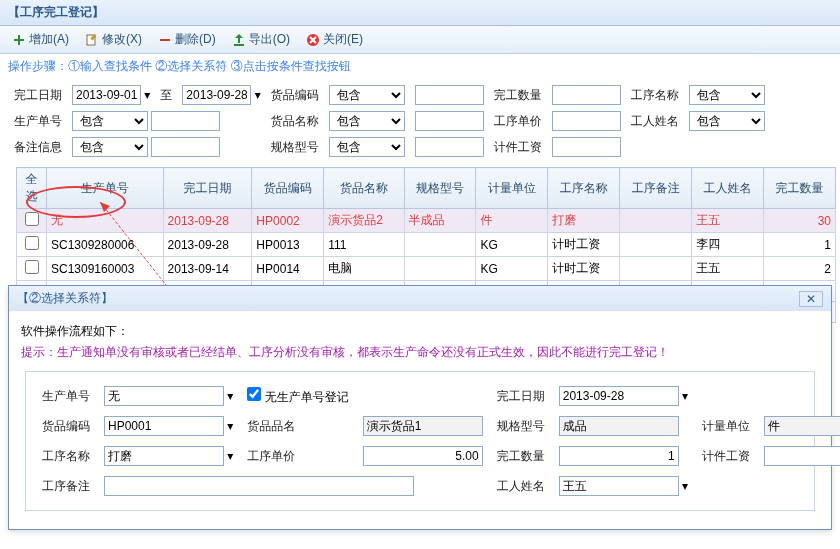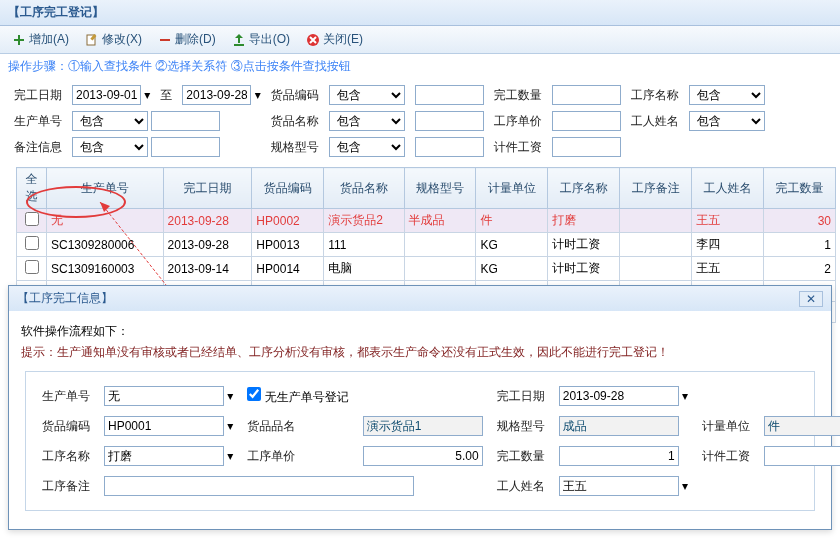--- a/index.html
+++ b/index.html
@@ -20,25 +20,25 @@
 .grid th { background:linear-gradient(#f4f8fc,#e3ecf6); border:1px solid #b4c8df; padding:3px 4px; font-weight:normal; color:#2a4d6e; }
 .grid td { border:1px solid #c8d5e4; padding:3px 4px; }
 .grid tr.hl { background:#efe8f5; color:#e23b3b; }
 .grid tr.hl td { color:#e23b3b; }
 .num { text-align:right; }
 .panel { position:absolute; left:8px; right:8px; top:285px; border:1px solid #6e92b8; background:#fff; box-shadow:0 2px 6px rgba(0,0,0,0.15); padding-bottom:10px; }
 .panel-title { background:linear-gradient(#eaf2fb,#d7e6f7); padding:4px 8px; color:#2b5a8f; display:flex; justify-content:space-between; align-items:center; }
 .panel-body { padding:8px 12px; }
 .panel-body p { margin:4px 0; }
 .link { color:#1e60b4; }
-.hint { color:#7f1d1d; }
+.hint { color:#a21caf; }
 .form { border:1px solid #c5d6e8; margin:10px 4px 0; padding:8px; }
 .form table td { padding:4px 6px; white-space:nowrap; }
 .form input[type=text], .form select { width:120px; }
-.form input.ro { background:#f2f2f2; color:#0c4a6e; }
+.form input.ro { background:#f2f2f2; color:#000000; }
 .annot { position:absolute; left:200px; top:294px; color:#e23b3b; font-size:12px; }
 svg.arrow { position:absolute; left:30px; top:190px; pointer-events:none; }
 .cb { width:14px; height:14px; }
 .circle { position:absolute; border:2px solid #e23b3b; border-radius:50%; pointer-events:none; }
 </style>
 </head>
 <body>
 
 <div class="titlebar">【工序完工登记】</div>
 
@@ -210,21 +210,21 @@
 <div class="circle" style="left:26px; top:186px; width:100px; height:32px;"></div>
 <div class="circle" style="left:237px; top:415px; width:128px; height:28px;"></div>
 <svg class="arrow" width="260" height="250">
   <line x1="70" y1="12" x2="245" y2="232" stroke="#e23b3b" stroke-width="1" stroke-dasharray="3,2"></line>
   <polygon points="70,12 80,16 74,22" fill="#e23b3b"></polygon>
 </svg>
 <div class="annot">勾选【无生产单号登记】之后，完工登记这里就不会显示生产单号数据出来。。。。</div>
 
 <div class="panel">
   <div class="panel-title">
-    <span>【工序完工信息】</span>
+    <span>【②选择关系符】</span>
     <span style="background:#e3edf8;border:1px solid #a8c0dd;padding:0 6px;cursor:pointer;">✕</span>
   </div>
   <div class="panel-body">
     <p>软件操作流程如下：</p>
     <p class="hint">提示：生产通知单没有审核或者已经结单、工序分析没有审核，都表示生产命令还没有正式生效，因此不能进行完工登记！</p>
     <div class="form">
       <table>
         <tbody>
             <tr>
           <td class="lbl">生产单号</td>

